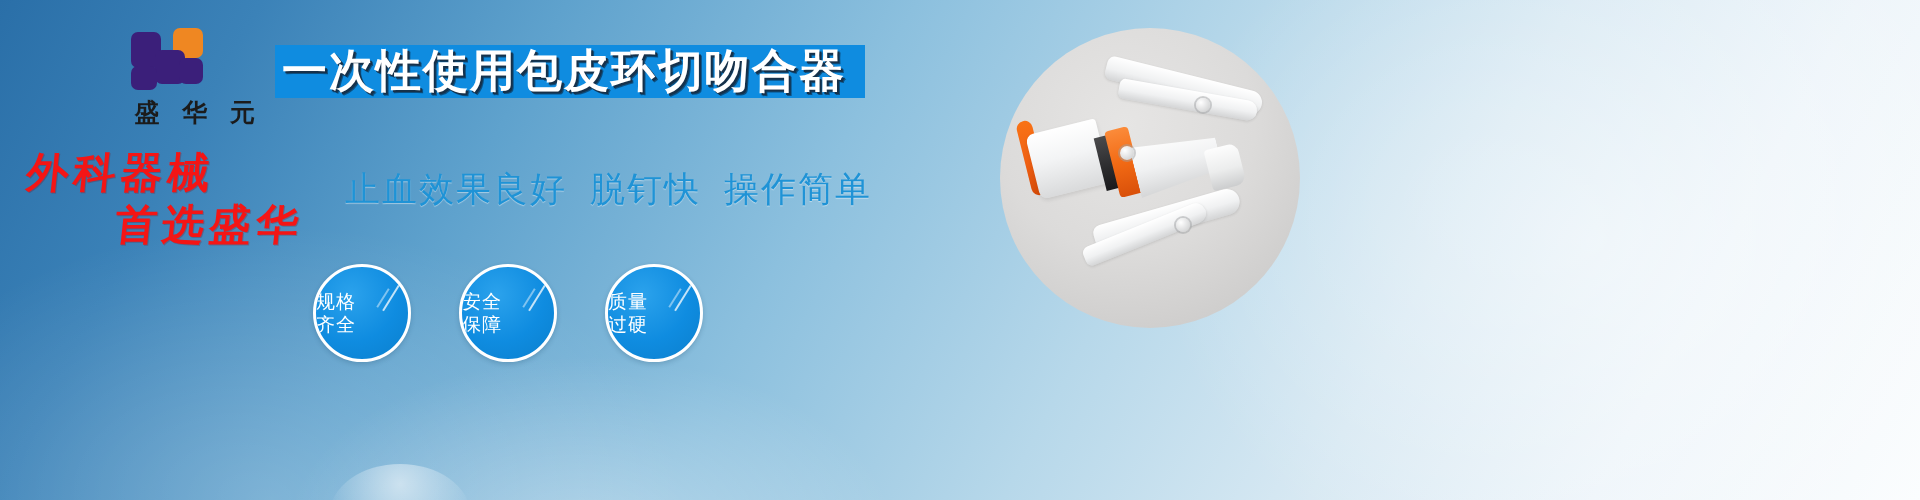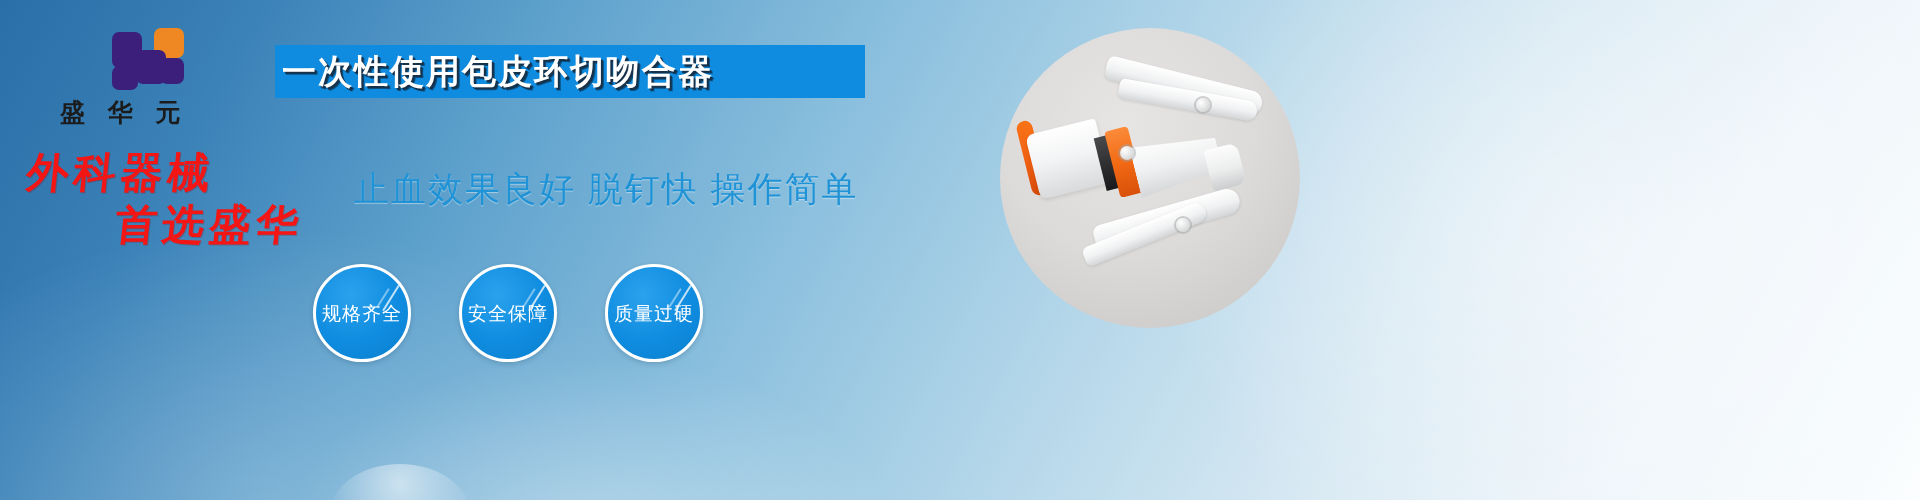--- a/index.html
+++ b/index.html
@@ -52,24 +52,24 @@
     top: -140px;
     width: 900px;
     height: 760px;
     background: radial-gradient(ellipse at center, rgba(255,255,255,0.45) 0%, rgba(255,255,255,0.0) 68%);
     pointer-events: none;
   }
 
   
   .logo-block {
     position: absolute;
-    left: 53px;
+    left: 72px;
     top: 28px;
     width: 190px;
-    text-align: left;
+    text-align: right;
   }
   .logo-mark {
     position: relative;
     width: 72px;
     height: 62px;
     margin: 0 auto 6px auto;
   }
   .logo-mark .sq {
     position: absolute;
     border-radius: 7px;
@@ -118,63 +118,61 @@
     box-shadow: 0 0 0 0 rgba(0,0,0,0);
   }
   .title-text {
     position: absolute;
     left: 282px;
     top: 42px;
     width: 600px;
     height: 58px;
     line-height: 58px;
     color: #ffffff;
-    font-size: 34px;
+    font-size: 45px;
     font-weight: bold;
     letter-spacing: 2px;
     white-space: nowrap;
     font-family: "DejaVu Sans", "Liberation Sans", sans-serif;
     text-shadow:
       2px 2px 0 #16314a,
       3px 3px 0 rgba(10,30,50,0.55);
   }
 
   
   .subtitle {
     position: absolute;
     left: 345px;
     top: 166px;
     color: #1f93d6;
     font-size: 35px;
     letter-spacing: 2px;
     white-space: nowrap;
-    font-family: Liberation Sans, sans-serif;
+    font-family: Liberation Mono, monospace;
     text-shadow: 0 1px 1px rgba(255,255,255,0.45);
-    margin-left: 9px;
   }
 
   
   .features {
     position: absolute;
     left: 313px;
     top: 264px;
     display: flex;
     gap: 48px;
   }
   .feature {
     position: relative;
     width: 92px;
     height: 92px;
     border-radius: 50%;
     background: radial-gradient(circle at 38% 30%, #2ba2ec 0%, #0f8ce0 55%, #0b7fcd 100%);
     border: 3px solid #ffffff;
     box-shadow: 0 2px 5px rgba(20,60,90,0.22);
     display: flex;
-    flex-direction: row;
-    align-items: center;
+    flex-direction: column;
     justify-content: center;
     overflow: hidden;
   }
   .feature .slash {
     position: absolute;
     right: 16px;
     top: 16px;
     width: 2px;
     height: 30px;
     background: rgba(255,255,255,0.75);

